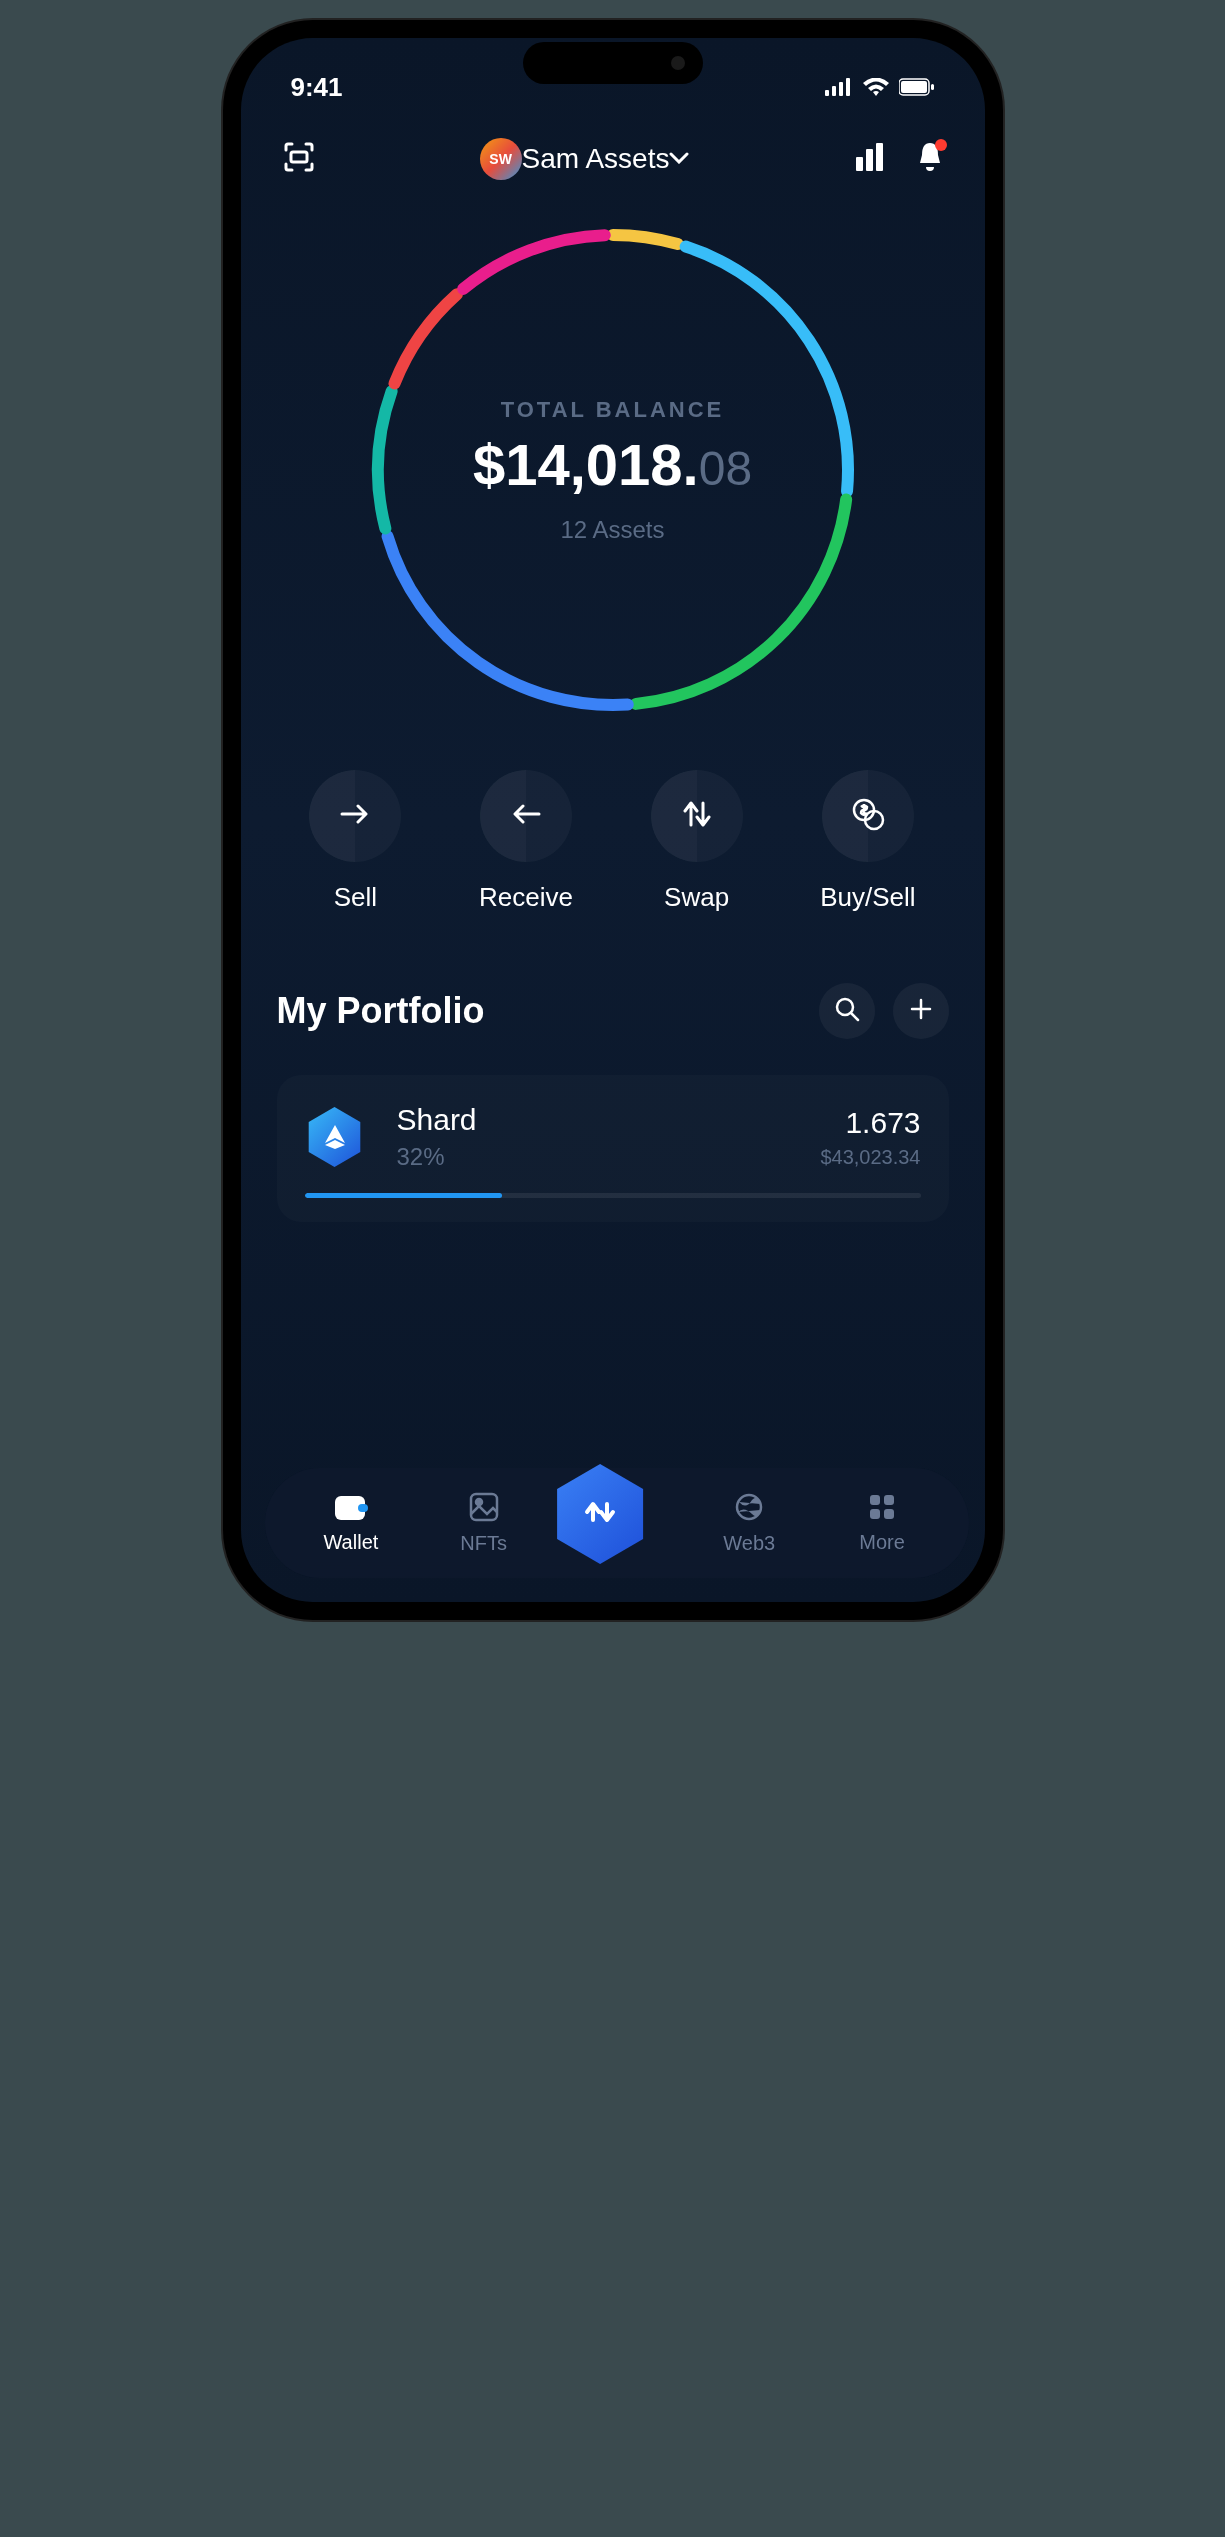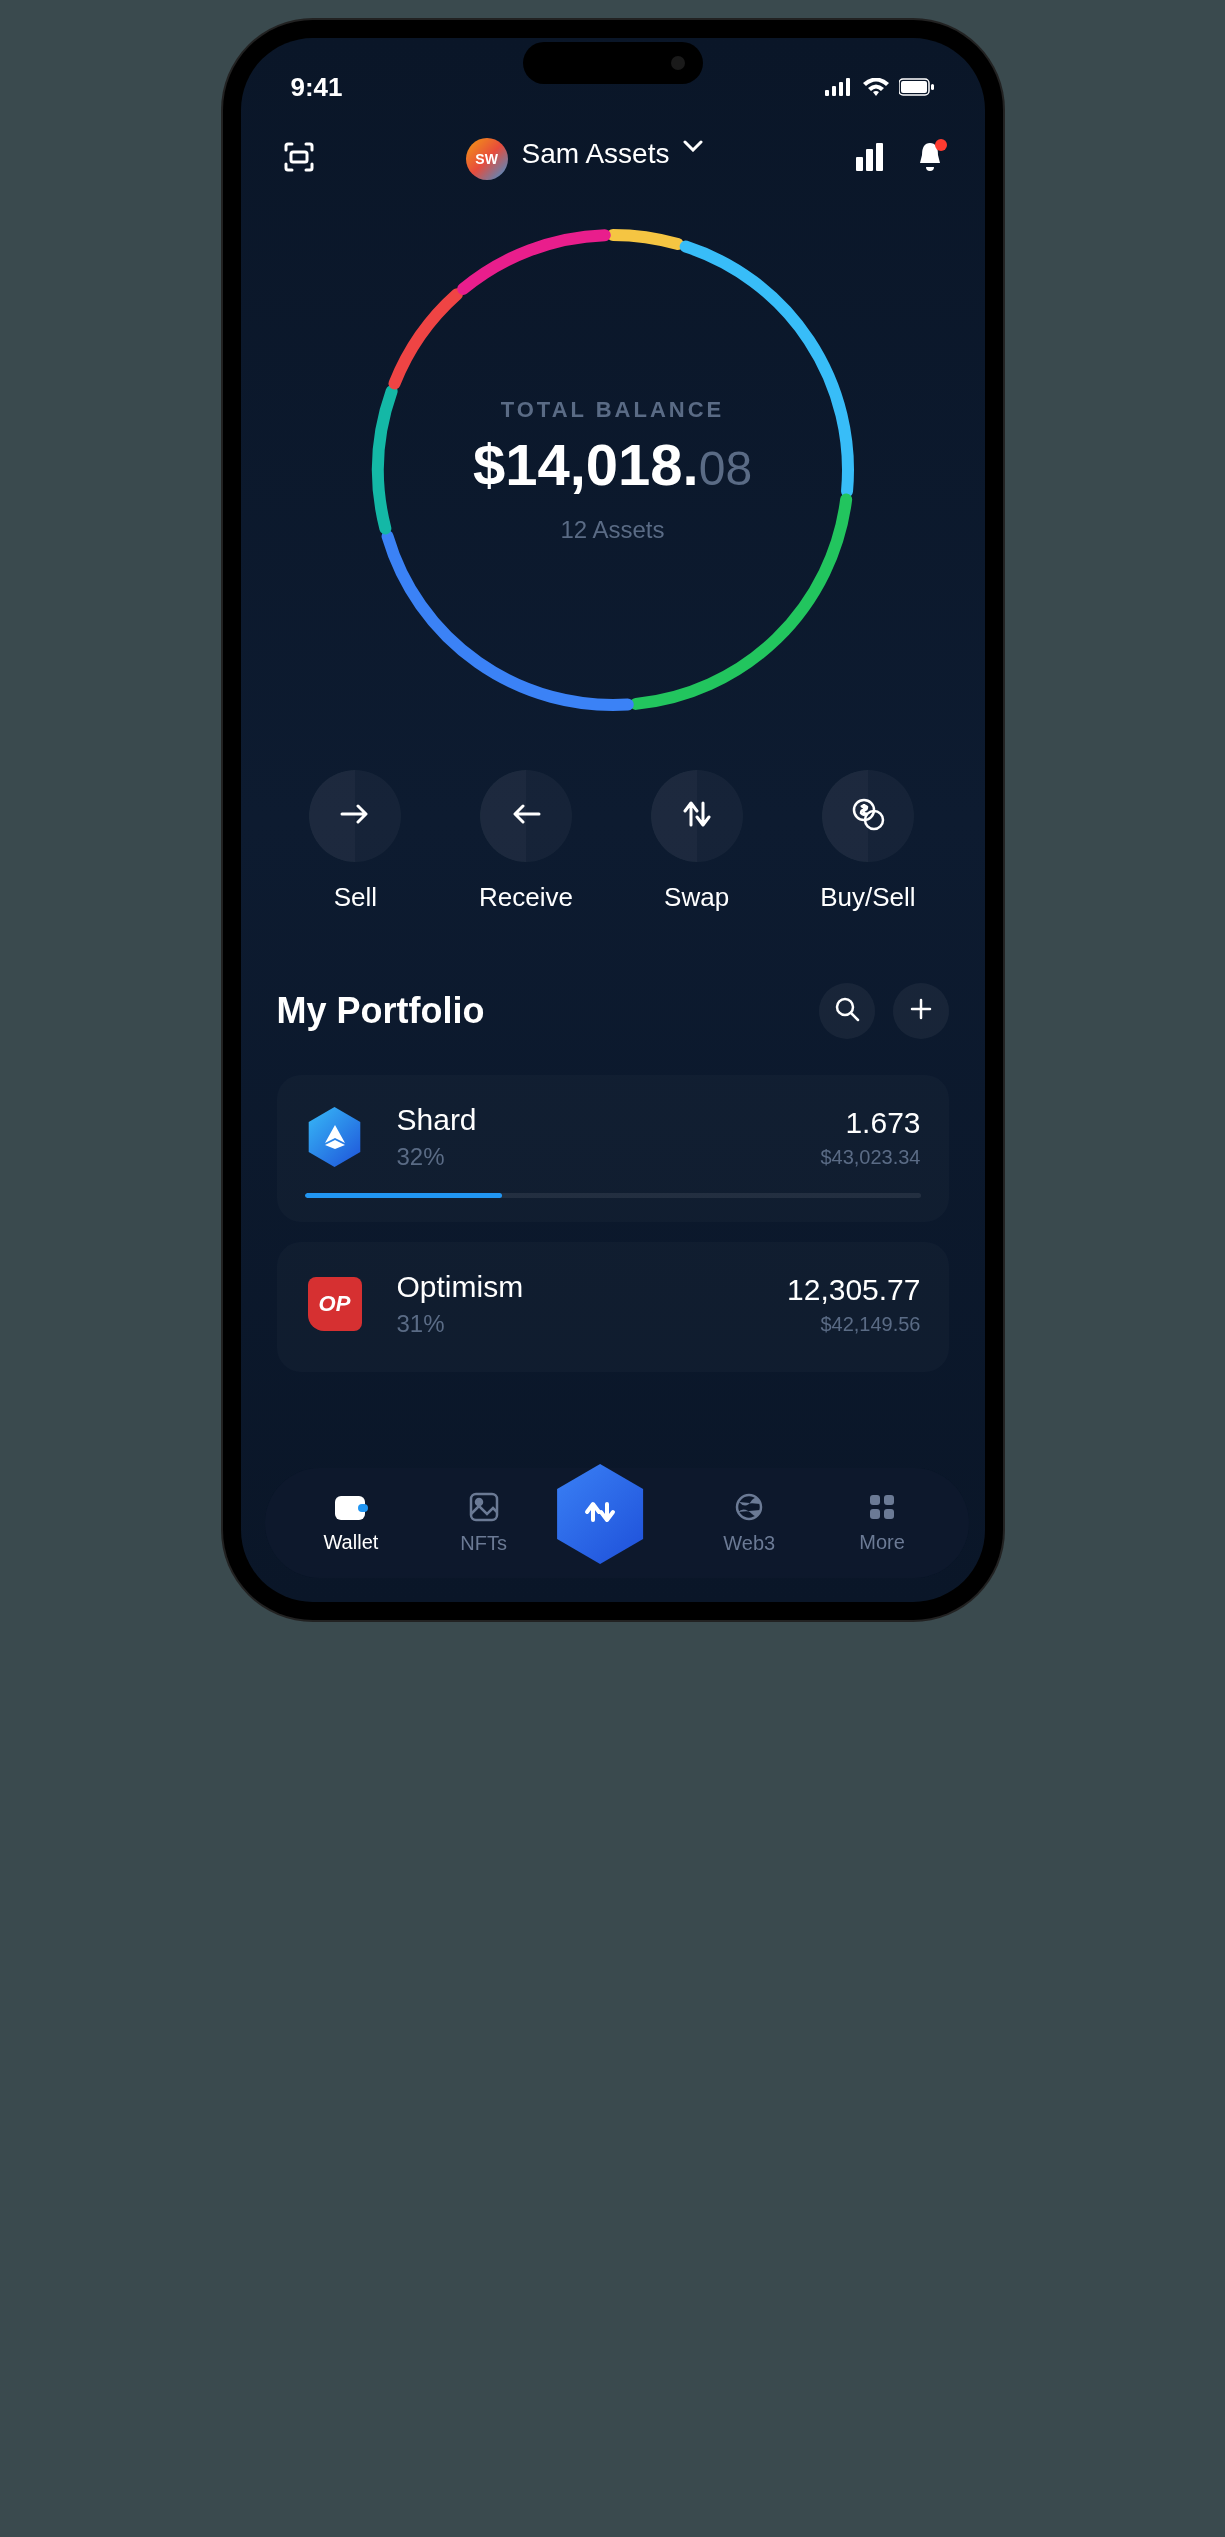--- a/index.html
+++ b/index.html
@@ -57,21 +57,21 @@
   }
   .status-right { display: flex; gap: 10px; align-items: center; }
   
   .app-header {
     display: flex;
     justify-content: space-between;
     align-items: center;
     padding: 30px 40px 20px;
   }
   .header-left, .header-right { display: flex; align-items: center; gap: 30px; }
-  .wallet-selector { display: flex; gap: 14px; cursor: pointer; }
+  .wallet-selector { display: flex; align-items: center; gap: 0; cursor: pointer; }
   .wallet-avatar {
     width: 42px; height: 42px; border-radius: 50%;
     background: linear-gradient(135deg, #f39c12, #e74c3c, #3498db);
     display: flex; align-items: center; justify-content: center;
     font-size: 14px; font-weight: 700; color: #fff;
   }
   .wallet-name { font-size: 28px; font-weight: 500; }
   .notif-dot {
     position: absolute; top: -2px; right: -2px;
     width: 12px; height: 12px; background: #ff3b30; border-radius: 50%;
@@ -332,35 +332,20 @@
           <div class="asset-values">
             <div class="asset-qty">1.673</div>
             <div class="asset-usd">$43,023.34</div>
           </div>
         </div>
         <div class="asset-bar">
             <div class="asset-bar-fill" style="width:32%"></div>
           </div>
       </div>
 
-      <div class="asset-card" style="padding-bottom:34px">
-        <div class="asset-row">
-          <div class="asset-icon">
-            <div class="opt-badge">OP</div>
-          </div>
-          <div class="asset-info">
-            <div class="asset-name">Optimism</div>
-            <div class="asset-pct">31%</div>
-          </div>
-          <div class="asset-values">
-            <div class="asset-qty">12,305.77</div>
-            <div class="asset-usd">$42,149.56</div>
-          </div>
-        </div>
-      </div>
     </div>
 
     <div class="bottom-nav">
       <div class="nav-item active">
         <span><svg width="34" height="28" viewBox="0 0 34 28">
               <rect x="1" y="3" width="30" height="24" rx="6" fill="#fff"></rect>
               <rect x="24" y="11" width="10" height="8" rx="4" fill="#2196f3"></rect>
             </svg></span>
         <div class="nav-label">Wallet</div>
       </div>

